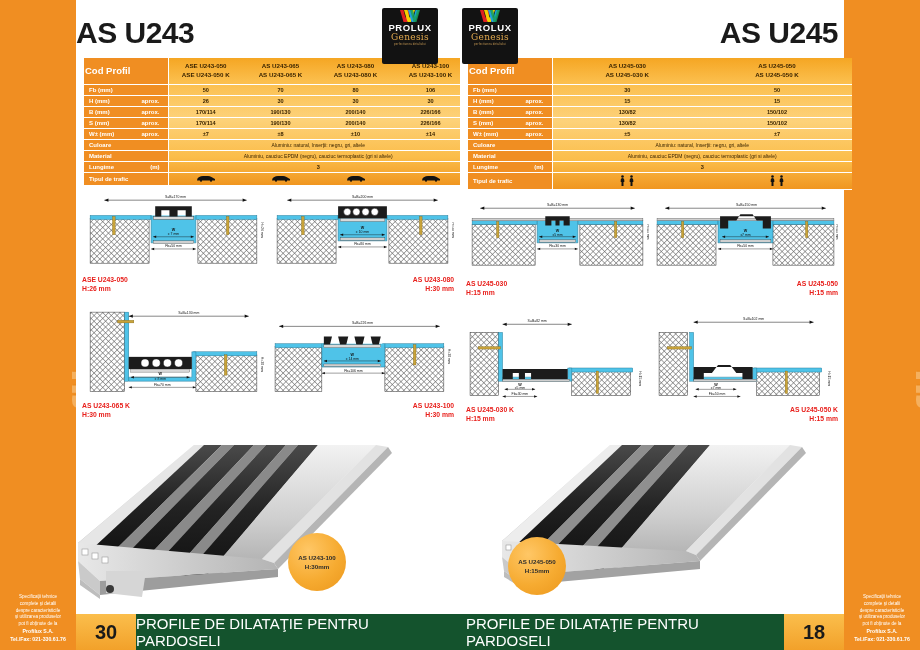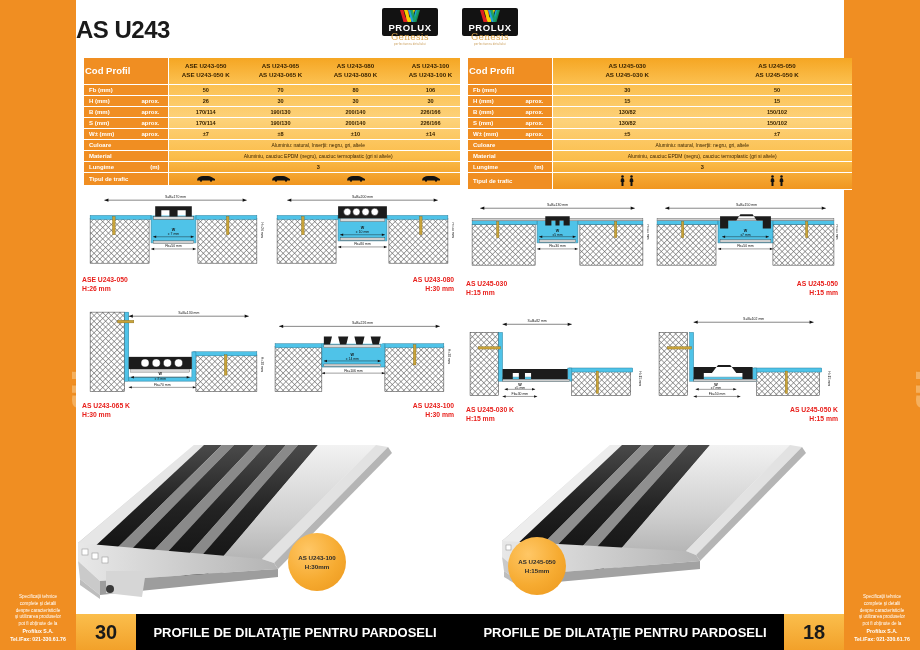--- a/index.html
+++ b/index.html
@@ -47,29 +47,29 @@
   }
   .half.left { left: 76px; }
   .half.right { left: 460px; }
 
   
   .title-row {
     height: 58px; position: relative; background: #fff;
   }
   .big-title {
     position: absolute; top: 16px;
-    font-size: 24px; font-weight: bold; color: #1a1a1a;
+    font-size: 30px; font-weight: bold; color: #1a1a1a;
     letter-spacing: -0.5px;
   }
   .half.left .big-title { left: 0px; }
   .half.right .big-title { right: 6px; }
 
   .logo {
     position: absolute; top: 8px;
-    width: 56px; height: 28px; background: #121212;
+    width: 56px; height: 56px; background: #121212;
     border-radius: 2px; text-align: center; padding-top: 2px;
   }
   .half.left .logo { right: 22px; }
   .half.right .logo { left: 2px; }
   .logo .rainbow {
     width: 22px; height: 12px; margin: 0 auto 1px auto;
     display: block;
   }
   .logo .l1 { font-size: 9.5px; font-weight: bold; color: #fff; letter-spacing: 0.6px; line-height: 10px; }
   .logo .l2 { font-size: 9px; color: #e0a84e; font-family: "DejaVu Serif", serif; line-height: 9px; letter-spacing: 0.3px;}
@@ -128,22 +128,22 @@
   .footer {
     position: absolute; bottom: 0; left: 0; right: 0; height: 36px;
     display: flex; align-items: stretch;
   }
   .footer .pagenum {
     width: 60px; background: linear-gradient(to bottom,#fbbe4c,#f2a12a);
     color: #1a1a1a; font-size: 20px; font-weight: bold;
     display: flex; align-items: center; justify-content: center;
   }
   .footer .bar {
-    flex: 1; background: #000000; color: #fff;
-    font-size: 13px; font-weight: bold;
+    flex: 1; background: #14532d; color: #fff;
+    font-size: 15px; font-weight: normal;
     display: flex; align-items: center;
   }
   .half.left .footer .bar { justify-content: center; padding-right: 6px;}
   .half.right .footer .bar { justify-content: center; padding-left: 6px;}
   .half.right .footer { flex-direction: row; }
 </style>
 </head>
 <body>
 
 <div class="page">
@@ -484,20 +484,21 @@
     </div>
 
     <div class="footer">
       <div class="pagenum">30</div>
       <div class="bar">PROFILE DE DILATAŢIE PENTRU PARDOSELI</div>
     </div>
   </div>
 
   <div class="half right">
     <div class="title-row">
+      <div class="big-title">AS U245</div>
       <div class="logo">
         <svg class="rainbow" viewBox="0 0 22 12">
           <polygon points="1,0 4.5,0 6.5,8 8.5,0 12,0 8,12 4.5,12" fill="#e02020"></polygon>
           <polygon points="5,0 8.5,0 10.5,8 12.5,0 16,0 12,12 8.5,12" fill="#f5d000"></polygon>
           <polygon points="9,0 12.5,0 14.5,8 16.5,0 20,0 16,12 12.5,12" fill="#1ea0e0"></polygon>
           <polygon points="11,0 14,0 16,7 18,0 21,0 17.5,12 14.5,12" fill="#18a05a" opacity="0.85"></polygon>
         </svg>
         <div class="l1">PROLUX</div>
         <div class="l2">Genesis</div>
         <div class="l3">perfectiunea detaliului</div>

